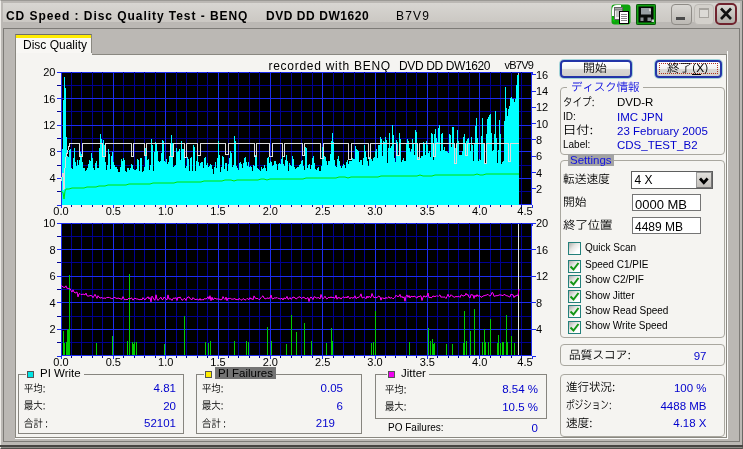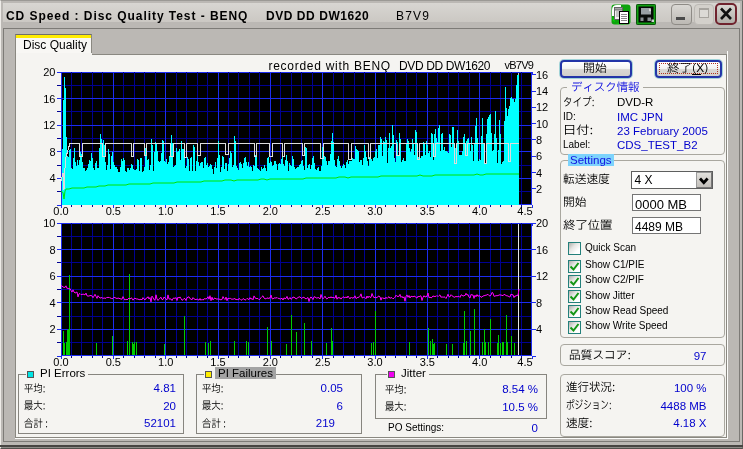--- a/index.html
+++ b/index.html
@@ -1,17 +1,17 @@
 <!DOCTYPE html>
 <html><head><meta charset="utf-8"><style>
 *{margin:0;padding:0;box-sizing:border-box}
 html,body{width:743px;height:449px;overflow:hidden;background:#bbb8b4;font-family:"Liberation Sans",sans-serif;position:relative}
 .abs{position:absolute}
 .gb{position:absolute;border:1px solid #a9a79f;border-radius:4px}
-.gt{position:absolute;background:#7dd3fc;padding:0 2px}
+.gt{position:absolute;background:#a3a3a3;padding:0 2px}
 .val{position:absolute;color:#0202cd;font-size:11.5px;text-align:right}
 .lbl{position:absolute;color:#000;font-size:10px}
 .cb{position:absolute;width:13px;height:13px;border:1px solid #23807b;background:linear-gradient(135deg,#aeaeaa 0%,#e6e6e3 38%,#ffffff 75%)}
 </style></head><body>
 <div class="abs" style="left:0;top:0;width:743px;height:449px;border-top:1px solid #9b9995;border-left:1px solid #eeece8;border-right:1px solid #6a6865;border-bottom:1px solid #55534f"></div>
 <div class="abs" style="left:1px;top:446px;width:741px;height:2px;background:#8e8c88"></div>
 <div class="abs" style="left:0px;top:445px;width:743px;height:1.5px;background:#474542"></div>
 <div class="abs" style="left:3px;top:3px;width:737px;height:19px;background:linear-gradient(#d8d6d2,#cbc8c3)"></div>
 <div class="abs" style="left:6px;top:9px;font-size:12px;font-weight:bold;color:#000;letter-spacing:0.95px;white-space:pre">CD Speed : Disc Quality Test - BENQ</div>
 <div class="abs" style="left:266px;top:9px;font-size:12px;font-weight:bold;color:#000;letter-spacing:0.55px;white-space:pre">DVD DD DW1620</div>
@@ -122,25 +122,25 @@
       <text x="322.7" y="366.2" text-anchor="middle">2.5</text>
       <text x="375.0" y="366.2" text-anchor="middle">3.0</text>
       <text x="427.3" y="366.2" text-anchor="middle">3.5</text>
       <text x="479.7" y="366.2" text-anchor="middle">4.0</text>
       <text x="525.0" y="366.2" text-anchor="middle">4.5</text>
     </g>
   </svg>
 <div class="abs" style="left:18px;top:374px;width:166px;height:60px;border:1px solid #87857f"></div>
 <div class="abs" style="left:26px;top:371px;background:#f5f4f1;width:14px;height:9px"></div>
 <div class="abs" style="left:27px;top:371px;width:7px;height:7px;background:#00e5e5;border:1px solid #555"></div>
-<div class="abs" style="left:37px;top:367px;background:#f5f4f1;padding:0 3px;font-size:11.5px">PI Errors</div>
+<div class="abs" style="left:37px;top:367px;background:#f5f4f1;padding:0 3px;font-size:11.5px">PI Write</div>
 <div class="abs" style="left:196px;top:374px;width:166px;height:60px;border:1px solid #87857f"></div>
 <div class="abs" style="left:204px;top:371px;background:#f5f4f1;width:14px;height:9px"></div>
 <div class="abs" style="left:205px;top:371px;width:7px;height:7px;background:#ffee00;border:1px solid #555"></div>
-<div class="abs" style="left:215px;top:367px;background:#a3a3a3;padding:0 3px;font-size:11.5px">PI Failures</div>
+<div class="abs" style="left:215px;top:367px;background:#737373;padding:0 3px;font-size:11.5px">PI Failures</div>
 <div class="abs" style="left:375px;top:374px;width:172px;height:45px;border:1px solid #87857f"></div>
 <div class="abs" style="left:387px;top:371px;background:#f5f4f1;width:14px;height:9px"></div>
 <div class="abs" style="left:388px;top:371px;width:7px;height:7px;background:#f000f0;border:1px solid #555"></div>
 <div class="abs" style="left:398px;top:367px;background:#f5f4f1;padding:0 3px;font-size:11.5px">Jitter</div>
 <svg style="position:absolute;left:24.0px;top:380.7px;overflow:visible" width="24" height="15" viewBox="0 0 24 15">
     <path transform="translate(0,11.3) scale(0.8633,1)" d="M5.6808000000000005 -3.7368H10.2492V-3.0888H5.6808000000000005V0.7236H4.9572V-3.0888H0.5508000000000001V-3.7368H4.9572V-7.7652H0.918V-8.424000000000001H9.892800000000001V-7.7652H5.6808000000000005ZM7.009200000000001 -4.6764Q7.430400000000001 -5.2164 7.857 -5.9292Q8.2836 -6.642 8.553600000000001 -7.2576L9.190800000000001 -6.9336Q8.8884 -6.2748 8.467200000000002 -5.5512Q8.046000000000001 -4.8276 7.6248000000000005 -4.2876ZM2.2032000000000003 -7.2468Q2.5380000000000003 -6.75 2.9430000000000005 -6.0372Q3.3480000000000003 -5.324400000000001 3.6504000000000003 -4.6764L3.024 -4.3740000000000006Q2.754 -4.968 2.3328 -5.7132000000000005Q1.9116000000000002 -6.4584 1.5876000000000001 -6.9336Z M20.7468 -7.344V-6.058800000000001Q20.7468 -4.8708 20.6766 -3.4938000000000002Q20.6064 -2.1168 20.4552 -1.1772Q20.3256 -0.2376 19.8936 0.2052Q19.4616 0.648 18.608400000000003 0.648H17.0748L16.8912 -0.0216H18.576Q19.1376 -0.0216 19.3806 -0.3024Q19.623600000000003 -0.5832 19.7316 -1.1880000000000002Q19.882800000000003 -2.0844 19.953000000000003 -3.4614000000000003Q20.023200000000003 -4.8384 20.023200000000003 -6.058800000000001V-6.663600000000001H16.5024Q15.9624 -5.6052 15.2712 -4.7628L14.7528 -5.259600000000001Q15.4008 -6.0372 15.9084 -7.047000000000001Q16.416 -8.0568 16.696800000000003 -9.0936L17.355600000000003 -8.8992Q17.172 -8.1648 16.8264 -7.344ZM13.3596 -1.782Q14.0076 -2.0088 14.7636 -2.3544L14.8824 -1.7280000000000002Q13.402800000000001 -1.0476 11.404800000000002 -0.4428L11.221200000000001 -1.08Q11.9556 -1.2852000000000001 12.690000000000001 -1.5336V-5.4108H11.3724V-6.0372H12.690000000000001V-9.007200000000001H13.3596V-6.0372H14.5584V-5.4108H13.3596ZM15.951600000000001 -4.9248H19.0404V-4.266H15.951600000000001ZM19.2564 -2.6244Q18.4572 -2.1816 17.4366 -1.7604000000000002Q16.416 -1.3392000000000002 15.5304 -1.0908L15.314400000000001 -1.7604000000000002Q16.2108 -2.0088 17.2044 -2.4138Q18.198 -2.8188 19.0404 -3.2724Z M22.593600000000002 -5.2164V-5.356800000000001Q22.593600000000002 -5.6484000000000005 22.761000000000003 -5.8158Q22.9284 -5.9832 23.2524 -5.9832Q23.576400000000003 -5.9832 23.7438 -5.8158Q23.9112 -5.6484000000000005 23.9112 -5.356800000000001V-5.2164Q23.9112 -4.9248 23.7438 -4.7574000000000005Q23.576400000000003 -4.59 23.2524 -4.59Q22.9284 -4.59 22.761000000000003 -4.7574000000000005Q22.593600000000002 -4.9248 22.593600000000002 -5.2164ZM22.593600000000002 -0.4968V-0.6372Q22.593600000000002 -0.9288000000000001 22.761000000000003 -1.0962Q22.9284 -1.2636 23.2524 -1.2636Q23.576400000000003 -1.2636 23.7438 -1.0962Q23.9112 -0.9288000000000001 23.9112 -0.6372V-0.4968Q23.9112 -0.20520000000000002 23.7438 -0.037800000000000014Q23.576400000000003 0.1296 23.2524 0.1296Q22.9284 0.1296 22.761000000000003 -0.037800000000000014Q22.593600000000002 -0.20520000000000002 22.593600000000002 -0.4968Z" fill="#000000"></path>
   </svg>
 <div class="val" style="left:100px;top:382.0px;width:76px">4.81</div>
 <svg style="position:absolute;left:24.0px;top:398.2px;overflow:visible" width="24" height="15" viewBox="0 0 24 15">
     <path transform="translate(0,11.3) scale(0.8633,1)" d="M1.5012 -8.748000000000001H9.320400000000001V-5.6592H1.5012ZM8.6616 -7.4736V-8.1972H2.1492V-7.4736ZM2.1492 -6.944400000000001V-6.188400000000001H8.6616V-6.944400000000001ZM0.5292 -4.881600000000001H10.281600000000001V-4.32H5.0976V0.8316H4.4712000000000005V-0.324Q2.7756000000000003 -0.0432 0.5184 0.0864L0.46440000000000003 -0.48600000000000004L1.5012 -0.5508000000000001V-4.32H0.5292ZM2.1276 -3.5316H4.4712000000000005V-4.32H2.1276ZM9.6876 -2.9592Q9.2988 -1.7604000000000002 8.2944 -0.7884Q9.1692 -0.1728 10.2384 0.21600000000000003L9.957600000000001 0.7668Q8.694 0.27 7.8192 -0.378Q6.9336 0.324 5.7456000000000005 0.7884L5.4108 0.2592Q6.566400000000001 -0.20520000000000002 7.344 -0.7668Q6.5772 -1.4580000000000002 5.994000000000001 -2.4516L6.5124 -2.7216Q7.0200000000000005 -1.8468 7.8192 -1.1556Q8.6076 -1.8792000000000002 9.0396 -2.9160000000000004H5.6052V-3.4776000000000002H9.6876ZM2.1276 -2.1816H4.4712000000000005V-2.9916H2.1276ZM2.1276 -0.5940000000000001Q3.4884000000000004 -0.6912 4.4712000000000005 -0.8532000000000001V-1.6416000000000002H2.1276Z M16.491600000000002 -5.389200000000001Q16.5564 -4.2984 17.026200000000003 -3.4182Q17.496000000000002 -2.5380000000000003 18.4788 -1.7172Q19.4616 -0.8964000000000001 21.114 0.0216L20.7144 0.6588Q19.148400000000002 -0.2376 18.203400000000002 -0.9990000000000001Q17.2584 -1.7604000000000002 16.7616 -2.5974000000000004Q16.2648 -3.4344 16.1676 -4.4712000000000005H16.092000000000002Q15.984000000000002 -3.4128000000000003 15.5196 -2.5812Q15.055200000000001 -1.7496 14.1372 -0.9882Q13.2192 -0.2268 11.6856 0.6588L11.286000000000001 0.0216Q12.9168 -0.8856 13.8672 -1.7118000000000002Q14.8176 -2.5380000000000003 15.255 -3.4128000000000003Q15.692400000000001 -4.2876 15.746400000000001 -5.389200000000001H11.415600000000001V-6.058800000000001H15.757200000000001V-8.8992H16.480800000000002V-6.058800000000001H20.9844V-5.389200000000001Z M22.593600000000002 -5.2164V-5.356800000000001Q22.593600000000002 -5.6484000000000005 22.761000000000003 -5.8158Q22.9284 -5.9832 23.2524 -5.9832Q23.576400000000003 -5.9832 23.7438 -5.8158Q23.9112 -5.6484000000000005 23.9112 -5.356800000000001V-5.2164Q23.9112 -4.9248 23.7438 -4.7574000000000005Q23.576400000000003 -4.59 23.2524 -4.59Q22.9284 -4.59 22.761000000000003 -4.7574000000000005Q22.593600000000002 -4.9248 22.593600000000002 -5.2164ZM22.593600000000002 -0.4968V-0.6372Q22.593600000000002 -0.9288000000000001 22.761000000000003 -1.0962Q22.9284 -1.2636 23.2524 -1.2636Q23.576400000000003 -1.2636 23.7438 -1.0962Q23.9112 -0.9288000000000001 23.9112 -0.6372V-0.4968Q23.9112 -0.20520000000000002 23.7438 -0.037800000000000014Q23.576400000000003 0.1296 23.2524 0.1296Q22.9284 0.1296 22.761000000000003 -0.037800000000000014Q22.593600000000002 -0.20520000000000002 22.593600000000002 -0.4968Z" fill="#000000"></path>
@@ -163,21 +163,21 @@
   </svg>
 <div class="val" style="left:259px;top:417.2px;width:76px">219</div>
 <svg style="position:absolute;left:385.0px;top:381.7px;overflow:visible" width="24" height="15" viewBox="0 0 24 15">
     <path transform="translate(0,11.3) scale(0.8633,1)" d="M5.6808000000000005 -3.7368H10.2492V-3.0888H5.6808000000000005V0.7236H4.9572V-3.0888H0.5508000000000001V-3.7368H4.9572V-7.7652H0.918V-8.424000000000001H9.892800000000001V-7.7652H5.6808000000000005ZM7.009200000000001 -4.6764Q7.430400000000001 -5.2164 7.857 -5.9292Q8.2836 -6.642 8.553600000000001 -7.2576L9.190800000000001 -6.9336Q8.8884 -6.2748 8.467200000000002 -5.5512Q8.046000000000001 -4.8276 7.6248000000000005 -4.2876ZM2.2032000000000003 -7.2468Q2.5380000000000003 -6.75 2.9430000000000005 -6.0372Q3.3480000000000003 -5.324400000000001 3.6504000000000003 -4.6764L3.024 -4.3740000000000006Q2.754 -4.968 2.3328 -5.7132000000000005Q1.9116000000000002 -6.4584 1.5876000000000001 -6.9336Z M20.7468 -7.344V-6.058800000000001Q20.7468 -4.8708 20.6766 -3.4938000000000002Q20.6064 -2.1168 20.4552 -1.1772Q20.3256 -0.2376 19.8936 0.2052Q19.4616 0.648 18.608400000000003 0.648H17.0748L16.8912 -0.0216H18.576Q19.1376 -0.0216 19.3806 -0.3024Q19.623600000000003 -0.5832 19.7316 -1.1880000000000002Q19.882800000000003 -2.0844 19.953000000000003 -3.4614000000000003Q20.023200000000003 -4.8384 20.023200000000003 -6.058800000000001V-6.663600000000001H16.5024Q15.9624 -5.6052 15.2712 -4.7628L14.7528 -5.259600000000001Q15.4008 -6.0372 15.9084 -7.047000000000001Q16.416 -8.0568 16.696800000000003 -9.0936L17.355600000000003 -8.8992Q17.172 -8.1648 16.8264 -7.344ZM13.3596 -1.782Q14.0076 -2.0088 14.7636 -2.3544L14.8824 -1.7280000000000002Q13.402800000000001 -1.0476 11.404800000000002 -0.4428L11.221200000000001 -1.08Q11.9556 -1.2852000000000001 12.690000000000001 -1.5336V-5.4108H11.3724V-6.0372H12.690000000000001V-9.007200000000001H13.3596V-6.0372H14.5584V-5.4108H13.3596ZM15.951600000000001 -4.9248H19.0404V-4.266H15.951600000000001ZM19.2564 -2.6244Q18.4572 -2.1816 17.4366 -1.7604000000000002Q16.416 -1.3392000000000002 15.5304 -1.0908L15.314400000000001 -1.7604000000000002Q16.2108 -2.0088 17.2044 -2.4138Q18.198 -2.8188 19.0404 -3.2724Z M22.593600000000002 -5.2164V-5.356800000000001Q22.593600000000002 -5.6484000000000005 22.761000000000003 -5.8158Q22.9284 -5.9832 23.2524 -5.9832Q23.576400000000003 -5.9832 23.7438 -5.8158Q23.9112 -5.6484000000000005 23.9112 -5.356800000000001V-5.2164Q23.9112 -4.9248 23.7438 -4.7574000000000005Q23.576400000000003 -4.59 23.2524 -4.59Q22.9284 -4.59 22.761000000000003 -4.7574000000000005Q22.593600000000002 -4.9248 22.593600000000002 -5.2164ZM22.593600000000002 -0.4968V-0.6372Q22.593600000000002 -0.9288000000000001 22.761000000000003 -1.0962Q22.9284 -1.2636 23.2524 -1.2636Q23.576400000000003 -1.2636 23.7438 -1.0962Q23.9112 -0.9288000000000001 23.9112 -0.6372V-0.4968Q23.9112 -0.20520000000000002 23.7438 -0.037800000000000014Q23.576400000000003 0.1296 23.2524 0.1296Q22.9284 0.1296 22.761000000000003 -0.037800000000000014Q22.593600000000002 -0.20520000000000002 22.593600000000002 -0.4968Z" fill="#000000"></path>
   </svg>
 <div class="val" style="left:460px;top:383.0px;width:78px">8.54 %</div>
 <svg style="position:absolute;left:385.0px;top:399.2px;overflow:visible" width="24" height="15" viewBox="0 0 24 15">
     <path transform="translate(0,11.3) scale(0.8633,1)" d="M1.5012 -8.748000000000001H9.320400000000001V-5.6592H1.5012ZM8.6616 -7.4736V-8.1972H2.1492V-7.4736ZM2.1492 -6.944400000000001V-6.188400000000001H8.6616V-6.944400000000001ZM0.5292 -4.881600000000001H10.281600000000001V-4.32H5.0976V0.8316H4.4712000000000005V-0.324Q2.7756000000000003 -0.0432 0.5184 0.0864L0.46440000000000003 -0.48600000000000004L1.5012 -0.5508000000000001V-4.32H0.5292ZM2.1276 -3.5316H4.4712000000000005V-4.32H2.1276ZM9.6876 -2.9592Q9.2988 -1.7604000000000002 8.2944 -0.7884Q9.1692 -0.1728 10.2384 0.21600000000000003L9.957600000000001 0.7668Q8.694 0.27 7.8192 -0.378Q6.9336 0.324 5.7456000000000005 0.7884L5.4108 0.2592Q6.566400000000001 -0.20520000000000002 7.344 -0.7668Q6.5772 -1.4580000000000002 5.994000000000001 -2.4516L6.5124 -2.7216Q7.0200000000000005 -1.8468 7.8192 -1.1556Q8.6076 -1.8792000000000002 9.0396 -2.9160000000000004H5.6052V-3.4776000000000002H9.6876ZM2.1276 -2.1816H4.4712000000000005V-2.9916H2.1276ZM2.1276 -0.5940000000000001Q3.4884000000000004 -0.6912 4.4712000000000005 -0.8532000000000001V-1.6416000000000002H2.1276Z M16.491600000000002 -5.389200000000001Q16.5564 -4.2984 17.026200000000003 -3.4182Q17.496000000000002 -2.5380000000000003 18.4788 -1.7172Q19.4616 -0.8964000000000001 21.114 0.0216L20.7144 0.6588Q19.148400000000002 -0.2376 18.203400000000002 -0.9990000000000001Q17.2584 -1.7604000000000002 16.7616 -2.5974000000000004Q16.2648 -3.4344 16.1676 -4.4712000000000005H16.092000000000002Q15.984000000000002 -3.4128000000000003 15.5196 -2.5812Q15.055200000000001 -1.7496 14.1372 -0.9882Q13.2192 -0.2268 11.6856 0.6588L11.286000000000001 0.0216Q12.9168 -0.8856 13.8672 -1.7118000000000002Q14.8176 -2.5380000000000003 15.255 -3.4128000000000003Q15.692400000000001 -4.2876 15.746400000000001 -5.389200000000001H11.415600000000001V-6.058800000000001H15.757200000000001V-8.8992H16.480800000000002V-6.058800000000001H20.9844V-5.389200000000001Z M22.593600000000002 -5.2164V-5.356800000000001Q22.593600000000002 -5.6484000000000005 22.761000000000003 -5.8158Q22.9284 -5.9832 23.2524 -5.9832Q23.576400000000003 -5.9832 23.7438 -5.8158Q23.9112 -5.6484000000000005 23.9112 -5.356800000000001V-5.2164Q23.9112 -4.9248 23.7438 -4.7574000000000005Q23.576400000000003 -4.59 23.2524 -4.59Q22.9284 -4.59 22.761000000000003 -4.7574000000000005Q22.593600000000002 -4.9248 22.593600000000002 -5.2164ZM22.593600000000002 -0.4968V-0.6372Q22.593600000000002 -0.9288000000000001 22.761000000000003 -1.0962Q22.9284 -1.2636 23.2524 -1.2636Q23.576400000000003 -1.2636 23.7438 -1.0962Q23.9112 -0.9288000000000001 23.9112 -0.6372V-0.4968Q23.9112 -0.20520000000000002 23.7438 -0.037800000000000014Q23.576400000000003 0.1296 23.2524 0.1296Q22.9284 0.1296 22.761000000000003 -0.037800000000000014Q22.593600000000002 -0.20520000000000002 22.593600000000002 -0.4968Z" fill="#000000"></path>
   </svg>
 <div class="val" style="left:460px;top:400.5px;width:78px">10.5 %</div>
-<div class="lbl" style="left:388px;top:421.5px">PO Settings:</div>
+<div class="lbl" style="left:388px;top:421.5px">PO Failures:</div>
 <div class="val" style="left:460px;top:421.5px;width:78px">0</div>
 <div class="abs" style="left:560px;top:59.5px;width:72px;height:18px;border:2px solid #2335a8;border-radius:4px;background:linear-gradient(#ffffff 0%,#f5f5f3 46%,#dad8d4 54%,#d2d0cb 100%);box-shadow:0 0 0 1px rgba(60,170,185,0.45)"></div>
 <svg style="position:absolute;left:583.2px;top:59.9px;overflow:visible" width="26" height="16" viewBox="0 0 26 16">
     <path transform="translate(0,12.1) scale(1.0348,1)" d="M0.9775 -9.2345H5.1175V-5.52H1.6905V0.759H0.9775ZM6.1985 -9.2345H10.522499999999999V-0.057499999999999996Q10.522499999999999 0.2875 10.344249999999999 0.44275Q10.166 0.598 9.752 0.598H8.234L8.1075 -0.046H9.8095V-5.52H6.1985ZM1.6905 -7.6819999999999995H4.4275V-8.6365H1.6905ZM6.8885 -7.6819999999999995H9.8095V-8.6365H6.8885ZM1.6905 -6.118H4.4275V-7.107H1.6905ZM6.8885 -6.118H9.8095V-7.107H6.8885ZM8.855 -2.0355H7.2565V0.621H6.5895V-2.0355H4.7495Q4.6345 -1.15 4.2780000000000005 -0.506Q3.9215 0.138 3.243 0.713L2.737 0.184Q3.3465 -0.2875 3.66275 -0.8107500000000001Q3.979 -1.334 4.0825 -2.0355H2.438V-2.6335H4.14V-2.921V-4.0825H2.783V-4.6805H8.625V-4.0825H7.2565V-2.6335H8.855ZM4.8069999999999995 -2.6335H6.5895V-4.0825H4.8069999999999995V-2.944Z M16.0655 -7.084Q15.847 -4.3585 14.95 -2.4495Q15.571 -1.9435 16.5255 -1.0465L16.1 -0.4715Q15.4215 -1.1385 14.6165 -1.8054999999999999Q13.788499999999999 -0.391 12.443 0.782L11.9945 0.184Q13.3055 -0.9199999999999999 14.064499999999999 -2.254Q13.271 -2.875 12.2935 -3.5535Q12.7995 -4.876 13.248 -6.8999999999999995H12.0405V-7.5785H13.3975Q13.639 -8.763 13.7655 -9.7175L14.4785 -9.6485Q14.3405 -8.74 14.1105 -7.5785H16.0655ZM20.654 -8.2685Q21.7235 -6.6585 22.609 -4.8069999999999995L21.999499999999998 -4.462Q21.7235 -5.037 21.573999999999998 -5.3245Q20.47 -5.1405 19.044 -5.0024999999999995Q17.618000000000002 -4.8645 16.261 -4.7955L16.192 -5.4855L16.9625 -5.5085Q17.411 -6.3825 17.848 -7.5095Q18.285 -8.6365 18.561 -9.637L19.250999999999998 -9.453Q18.607 -7.268 17.7905 -5.5545Q19.527 -5.6695 21.2635 -5.9225Q20.6655 -7.061 20.0675 -7.912ZM14.398 -2.8865Q15.157 -4.5195 15.375499999999999 -6.8999999999999995H13.9725Q13.547 -5.106 13.1445 -3.818Q13.869 -3.312 14.398 -2.8865ZM17.641 0.9199999999999999H16.9395V-3.8295H21.930500000000002V0.9199999999999999H21.2175V0.22999999999999998H17.641ZM21.2175 -3.1854999999999998H17.641V-0.414H21.2175Z" fill="#000000"></path>
   </svg>
 <div class="abs" style="left:654.5px;top:59.5px;width:67.5px;height:18px;border:2px solid #2335a8;border-radius:4px;background:linear-gradient(#ffffff 0%,#f5f5f3 46%,#dad8d4 54%,#d2d0cb 100%);box-shadow:0 0 0 1px rgba(60,170,185,0.45)"></div>
 <div class="abs" style="left:658.5px;top:63px;width:59.5px;height:11px;border:1px dotted #b03420"></div>
 <svg style="position:absolute;left:667.2px;top:59.9px;overflow:visible" width="44" height="16" viewBox="0 0 44 16">
     <path transform="translate(0,12.1) scale(1.0811,1)" d="M3.289 -3.9215V0.851H2.5989999999999998V-3.864Q1.909 -3.8064999999999998 0.40249999999999997 -3.7375L0.3335 -4.4045Q1.2305 -4.4275 1.679 -4.4505Q2.1275 -4.991 2.553 -5.635Q1.702 -6.624 0.6095 -7.544L1.0235 -8.0615Q1.4144999999999999 -7.7165 1.6215 -7.521Q2.3 -8.5445 2.7255 -9.66L3.3465 -9.3725Q2.806 -8.1305 2.093 -7.0725Q2.6105 -6.555 2.921 -6.187Q3.6109999999999998 -7.2565 4.1975 -8.418L4.7955 -8.0845Q3.6685 -5.957 2.484 -4.4965Q3.634 -4.577 4.5195 -4.6805Q4.301 -5.29 4.048 -5.7844999999999995L4.6114999999999995 -6.0145Q5.129 -4.968 5.5315 -3.657L4.945 -3.427L4.7379999999999995 -4.0825Q3.8295 -3.9675 3.289 -3.9215ZM11.051499999999999 -3.8525 10.718 -3.2199999999999998Q9.1885 -4.002 8.05 -4.945Q7.1185 -4.186 5.911 -3.5305L5.5545 -4.1285Q6.6354999999999995 -4.692 7.5095 -5.405Q6.693 -6.1754999999999995 6.1295 -7.0035Q5.7155 -6.5089999999999995 5.221 -6.0489999999999995L4.8069999999999995 -6.5665Q5.5315 -7.2219999999999995 6.06625 -8.021249999999998Q6.601 -8.8205 6.854 -9.637L7.5325 -9.545Q7.3715 -9.039 7.153 -8.5905H10.3615V-8.0615Q9.936 -6.693 8.567499999999999 -5.3934999999999995Q9.66 -4.5424999999999995 11.051499999999999 -3.8525ZM8.027 -5.842Q9.1885 -6.9115 9.5565 -7.9464999999999995H6.7965Q6.67 -7.728 6.5435 -7.555499999999999Q7.153 -6.6125 8.027 -5.842ZM7.0725 -3.634Q7.6819999999999995 -3.3695 8.4065 -2.9785Q9.131 -2.5875 9.7635 -2.162L9.407 -1.564Q8.8205 -1.9665 8.07875 -2.3689999999999998Q7.337 -2.7715 6.693 -3.059ZM4.439 -3.1165Q4.9795 -1.794 5.3015 -0.3795L4.669 -0.138Q4.3125 -1.7595 3.864 -2.921ZM0.414 -0.069Q1.0925 -1.334 1.38 -3.0705L1.9895 -2.9325Q1.6675 -0.9545 1.012 0.3105ZM5.75 -1.518Q6.8655 -1.1844999999999999 8.07875 -0.713Q9.292 -0.2415 10.281 0.2185L10.0395 0.897Q7.544 -0.253 5.474 -0.851Z M14.432500000000001 0.5175 14.26 -0.22999999999999998H17.0315V-5.888Q18.239 -6.325 19.2855 -6.9575Q20.332 -7.59 20.907 -8.2225H12.4775V-8.97H21.988V-8.3375Q21.4015 -7.498 20.3205 -6.750500000000001Q19.2395 -6.003 17.8135 -5.382V-0.40249999999999997Q17.8135 0.092 17.595 0.30474999999999997Q17.3765 0.5175 16.8935 0.5175Z M26.1855 -9.1885H27.0595Q26.427 -8.6365 25.92675 -7.8142499999999995Q25.4265 -6.992 25.144750000000002 -6.06625Q24.863 -5.1405 24.863 -4.2895V-3.243Q24.863 -2.392 25.144750000000002 -1.46625Q25.4265 -0.5405 25.92675 0.28175000000000006Q26.427 1.104 27.0595 1.656H26.1855Q25.576 1.1385 25.0815 0.31050000000000005Q24.587 -0.5175 24.29375 -1.56975Q24.0005 -2.622 24.0005 -3.7605Q24.0005 -4.899 24.29375 -5.957Q24.587 -7.015 25.0815 -7.843Q25.576 -8.671 26.1855 -9.1885Z M30.6935 -3.588 28.405 0.0H27.301000000000002L30.130000000000003 -4.301L27.416 -8.429499999999999H28.5775L30.751 -5.0485H30.785500000000003L32.959 -8.429499999999999H34.063L31.360500000000002 -4.3355L34.1895 0.0H33.028L30.739500000000003 -3.588Z M35.201499999999996 1.656H34.3275Q34.96 1.104 35.46025 0.28175000000000006Q35.960499999999996 -0.5405 36.24225 -1.46625Q36.524 -2.392 36.524 -3.243V-4.2895Q36.524 -5.1405 36.24225 -6.06625Q35.960499999999996 -6.992 35.46025 -7.8142499999999995Q34.96 -8.6365 34.3275 -9.1885H35.201499999999996Q35.811 -8.671 36.305499999999995 -7.843Q36.8 -7.015 37.09325 -5.957Q37.3865 -4.899 37.3865 -3.7605Q37.3865 -2.622 37.09325 -1.56975Q36.8 -0.5175 36.305499999999995 0.31050000000000005Q35.811 1.1385 35.201499999999996 1.656Z" fill="#000000"></path>
   </svg>
@@ -219,21 +219,21 @@
     <path transform="translate(0,12.1) scale(1.0739,1)" d="M3.289 -3.9215V0.851H2.5989999999999998V-3.864Q1.909 -3.8064999999999998 0.40249999999999997 -3.7375L0.3335 -4.4045Q1.2305 -4.4275 1.679 -4.4505Q2.1275 -4.991 2.553 -5.635Q1.702 -6.624 0.6095 -7.544L1.0235 -8.0615Q1.4144999999999999 -7.7165 1.6215 -7.521Q2.3 -8.5445 2.7255 -9.66L3.3465 -9.3725Q2.806 -8.1305 2.093 -7.0725Q2.6105 -6.555 2.921 -6.187Q3.6109999999999998 -7.2565 4.1975 -8.418L4.7955 -8.0845Q3.6685 -5.957 2.484 -4.4965Q3.634 -4.577 4.5195 -4.6805Q4.301 -5.29 4.048 -5.7844999999999995L4.6114999999999995 -6.0145Q5.129 -4.968 5.5315 -3.657L4.945 -3.427L4.7379999999999995 -4.0825Q3.8295 -3.9675 3.289 -3.9215ZM11.051499999999999 -3.8525 10.718 -3.2199999999999998Q9.1885 -4.002 8.05 -4.945Q7.1185 -4.186 5.911 -3.5305L5.5545 -4.1285Q6.6354999999999995 -4.692 7.5095 -5.405Q6.693 -6.1754999999999995 6.1295 -7.0035Q5.7155 -6.5089999999999995 5.221 -6.0489999999999995L4.8069999999999995 -6.5665Q5.5315 -7.2219999999999995 6.06625 -8.021249999999998Q6.601 -8.8205 6.854 -9.637L7.5325 -9.545Q7.3715 -9.039 7.153 -8.5905H10.3615V-8.0615Q9.936 -6.693 8.567499999999999 -5.3934999999999995Q9.66 -4.5424999999999995 11.051499999999999 -3.8525ZM8.027 -5.842Q9.1885 -6.9115 9.5565 -7.9464999999999995H6.7965Q6.67 -7.728 6.5435 -7.555499999999999Q7.153 -6.6125 8.027 -5.842ZM7.0725 -3.634Q7.6819999999999995 -3.3695 8.4065 -2.9785Q9.131 -2.5875 9.7635 -2.162L9.407 -1.564Q8.8205 -1.9665 8.07875 -2.3689999999999998Q7.337 -2.7715 6.693 -3.059ZM4.439 -3.1165Q4.9795 -1.794 5.3015 -0.3795L4.669 -0.138Q4.3125 -1.7595 3.864 -2.921ZM0.414 -0.069Q1.0925 -1.334 1.38 -3.0705L1.9895 -2.9325Q1.6675 -0.9545 1.012 0.3105ZM5.75 -1.518Q6.8655 -1.1844999999999999 8.07875 -0.713Q9.292 -0.2415 10.281 0.2185L10.0395 0.897Q7.544 -0.253 5.474 -0.851Z M14.432500000000001 0.5175 14.26 -0.22999999999999998H17.0315V-5.888Q18.239 -6.325 19.2855 -6.9575Q20.332 -7.59 20.907 -8.2225H12.4775V-8.97H21.988V-8.3375Q21.4015 -7.498 20.3205 -6.750500000000001Q19.2395 -6.003 17.8135 -5.382V-0.40249999999999997Q17.8135 0.092 17.595 0.30474999999999997Q17.3765 0.5175 16.8935 0.5175Z M26.611 -9.5105Q26.2315 -7.843 25.576 -6.486V0.851H24.8745V-5.2325Q24.3685 -4.439 23.828 -3.9215L23.391 -4.531Q24.3225 -5.5315 24.93775 -6.785Q25.553 -8.038499999999999 25.9555 -9.7175ZM26.5075 -7.0035V-7.7165H29.6815V-9.591H30.4635V-7.7165H33.763999999999996V-7.0035ZM33.971000000000004 -0.3565V0.3795H26.2085V-0.3565H30.5325Q31.4755 -3.2315 31.947 -6.3709999999999996L32.706 -6.21Q32.1655 -2.898 31.302999999999997 -0.3565ZM28.566 -1.1155Q28.1635 -3.9215 27.508 -6.026L28.2095 -6.2905Q28.9225 -4.117 29.2675 -1.3455Z M45.448 -6.532V-5.9455H40.71L40.595 -5.6235Q40.5145 -5.3705 40.4455 -5.1979999999999995H44.229V-0.9199999999999999H37.743V-5.1979999999999995H39.7325Q39.9625 -5.8075 40.0085 -5.9455H35.052V-6.532H40.1925Q40.3535 -7.176 40.365 -7.2335H35.4315V-9.315H45.0685V-7.2335H41.0665L40.8825 -6.532ZM38.41 -8.74H36.1215V-7.8084999999999996H38.41ZM39.0655 -8.74V-7.8084999999999996H41.331V-8.74ZM41.998 -7.8084999999999996H44.3785V-8.74H41.998ZM35.7305 -5.06H36.455V-0.2645H45.402V0.345H36.455V0.9085H35.7305ZM38.433 -3.9675H43.539V-4.6575H38.433ZM43.539 -3.4385H38.433V-2.7485H43.539ZM38.433 -2.2195V-1.472H43.539V-2.2195Z" fill="#000000"></path>
   </svg>
 <div class="abs" style="left:631.5px;top:217px;width:69.5px;height:17px;background:#fff;border:1px solid #757575"></div>
 <div class="abs" style="left:635px;top:219.5px;font-size:12px">4489 MB</div>
 <div class="cb" style="left:568px;top:242.0px"></div>
 <div class="lbl" style="left:585px;top:241.5px">Quick Scan</div>
 <div class="cb" style="left:568px;top:259.5px"></div>
 <svg class="abs" style="left:568px;top:259.5px" width="13" height="13">
     <path d="M2.5 6.5l3 3 5-6.5" fill="none" stroke="#149614" stroke-width="2"></path>
   </svg>
-<div class="lbl" style="left:585px;top:259.0px">Show C1/PIE</div>
+<div class="lbl" style="left:585px;top:259.0px">Speed C1/PIE</div>
 <div class="cb" style="left:568px;top:274.8px"></div>
 <svg class="abs" style="left:568px;top:274.8px" width="13" height="13">
     <path d="M2.5 6.5l3 3 5-6.5" fill="none" stroke="#149614" stroke-width="2"></path>
   </svg>
 <div class="lbl" style="left:585px;top:274.3px">Show C2/PIF</div>
 <div class="cb" style="left:568px;top:290.1px"></div>
 <svg class="abs" style="left:568px;top:290.1px" width="13" height="13">
     <path d="M2.5 6.5l3 3 5-6.5" fill="none" stroke="#149614" stroke-width="2"></path>
   </svg>
 <div class="lbl" style="left:585px;top:289.6px">Show Jitter</div>

